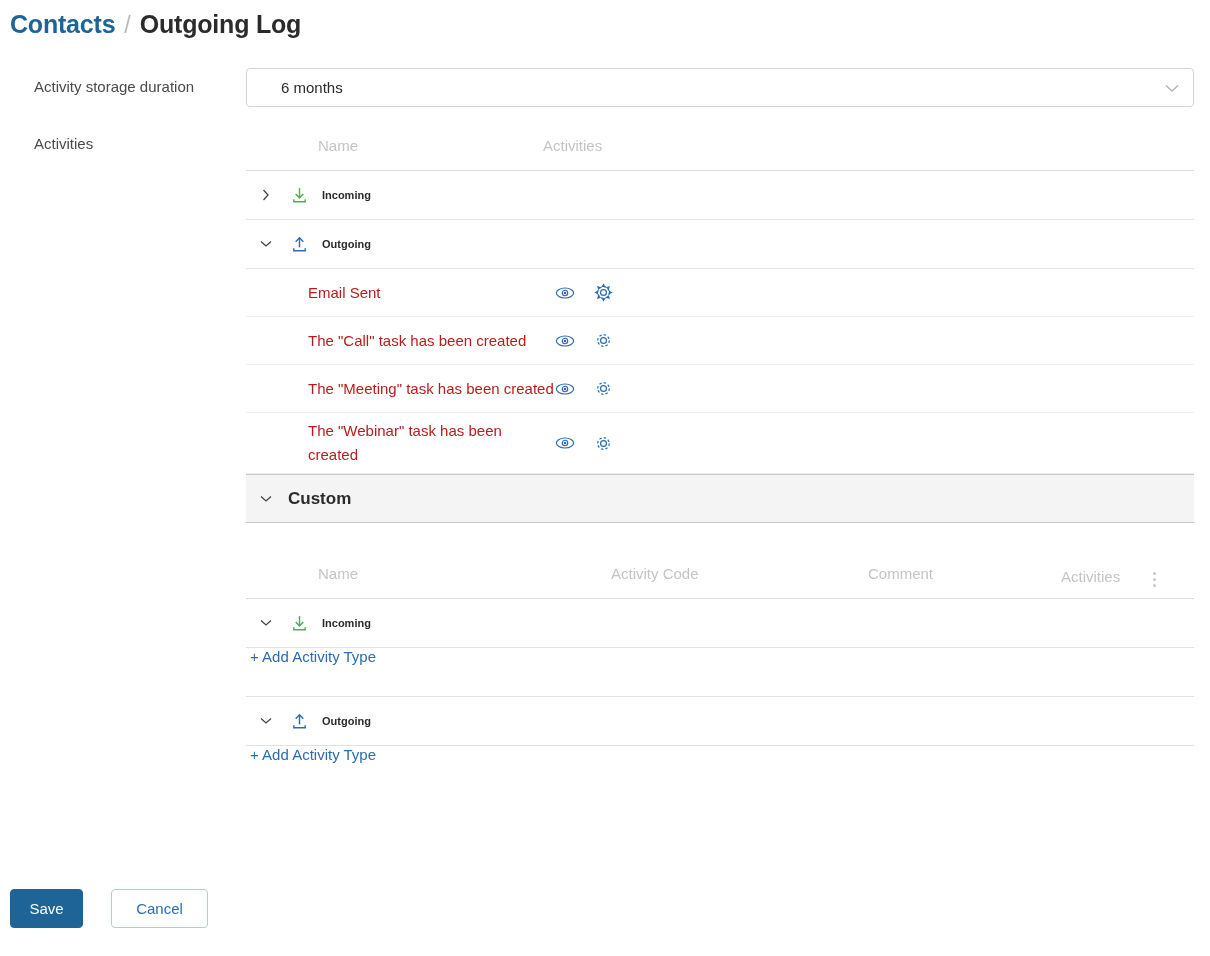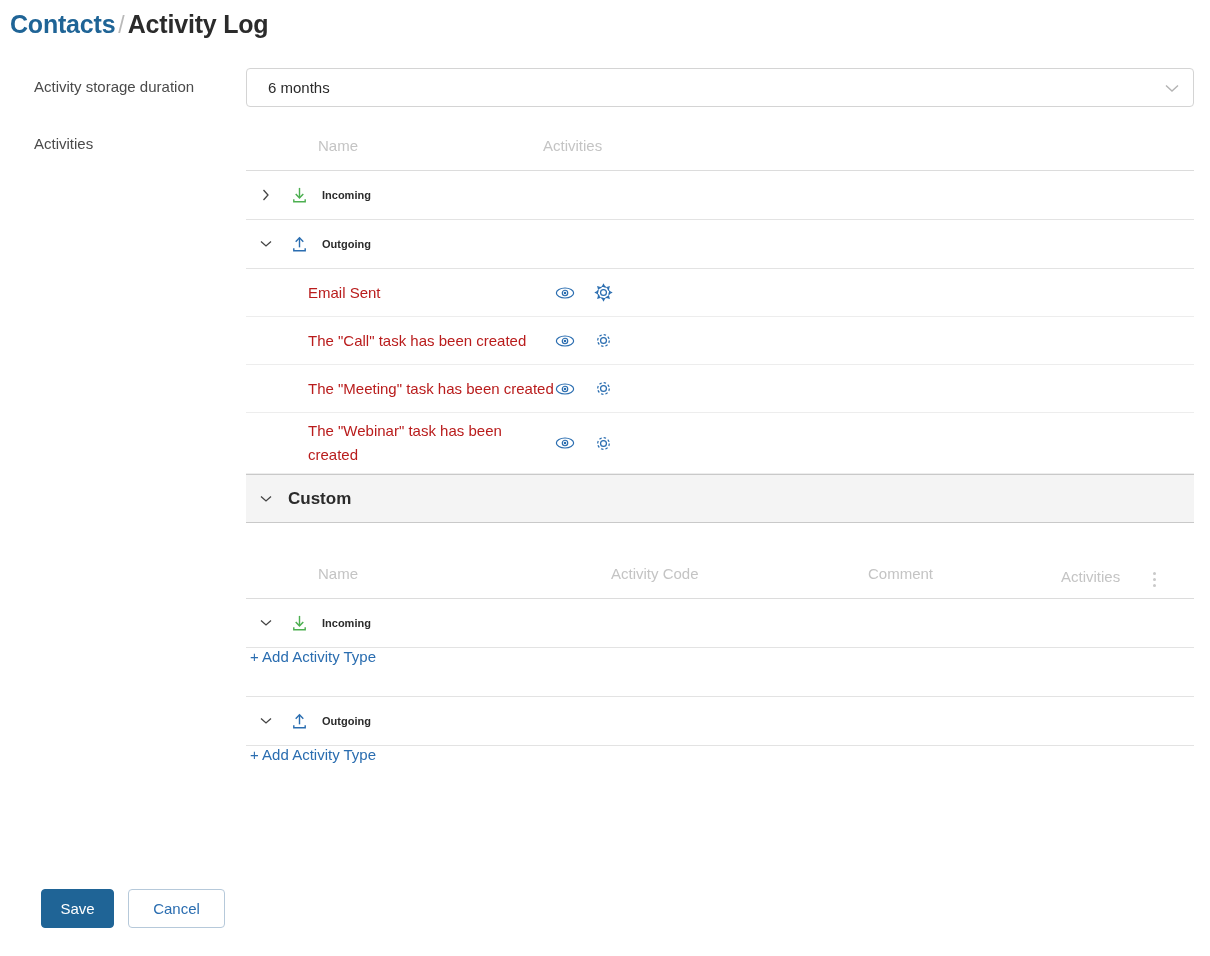--- a/index.html
+++ b/index.html
@@ -10,21 +10,21 @@
     font-family: "Liberation Sans", sans-serif;
     color: #222222;
     -webkit-font-smoothing: antialiased;
   }
 
   .page { position: relative; width: 1210px; height: 956px; overflow: hidden; }
 
   
   .breadcrumb {
     position: absolute; left: 10px; top: 10px;
-    display: flex; align-items: flex-end; gap: 3px;
+    display: flex; align-items: flex-end; gap: 9px;
     font-size: 25px;
   }
   .crumb-link {
     color: #1f6496;
     font-weight: bold;
     cursor: pointer;
     letter-spacing: -0.2px;
   }
   .crumb-sep { color: #b9b9b9; font-size: 23px; font-weight: normal; }
   .crumb-current { color: #2b2b2b; font-weight: bold; letter-spacing: -0.2px; }
@@ -36,21 +36,21 @@
   }
   #label-duration { top: 78px; }
   #label-activities { top: 135px; }
 
   .select-box {
     position: absolute; left: 246px; top: 68px;
     width: 948px; height: 39px;
     border: 1px solid #d4d4d4; border-radius: 4px;
     background: #fff;
     display: flex; align-items: center;
-    padding: 0 14px 0 21px;
+    padding: 0 14px 0 34px;
     cursor: pointer;
   }
   .select-value { font-size: 15px; color: #2b2b2b; flex: 1; }
   .select-chev { margin-left: auto; }
 
   
   .panel { position: absolute; left: 246px; top: 119px; width: 948px; }
 
   .section-head {
     height: 49px;
@@ -112,21 +112,21 @@
   }
   .add-link {
     font-size: 15px; color: #2a6db0; cursor: pointer;
     margin-left: 4px;
   }
 
   .dots-icon { display: inline-flex; flex-direction: column; gap: 3px; vertical-align: middle; margin-left: 9px; cursor: pointer; }
   .dots-icon i { width: 3px; height: 3px; background: #c9c9c9; border-radius: 50%; display: block; }
 
   
-  .footer { position: absolute; left: 10px; top: 889px; display: flex; gap: 14px; margin-left: 31px; }
+  .footer { position: absolute; left: 10px; top: 889px; display: flex; gap: 28px; }
   .btn {
     height: 39px; border-radius: 4px;
     font-size: 15px; cursor: pointer;
     display: flex; align-items: center; justify-content: center;
     font-family: "Liberation Sans", sans-serif;
   }
   .btn-primary {
     width: 73px; background: #1f6496; color: #ffffff; border: 1px solid #1f6496;
   }
   .btn-secondary {
@@ -134,21 +134,21 @@
   }
 </style>
 </head>
 <body>
 
 <div class="page">
 
   <div class="breadcrumb">
     <span class="crumb-link">Contacts</span>
     <span class="crumb-sep">/</span>
-    <span class="crumb-current">Activity Log</span>
+    <span class="crumb-current">Outgoing Log</span>
   </div>
 
   <div class="field-label" id="label-duration">Activity storage duration</div>
   <div class="field-label" id="label-activities">Activities</div>
 
   <div class="select-box">
     <span class="select-value">6 months</span>
     <span class="select-chev">
       <svg width="14" height="9" viewBox="0 0 14 9">
           <path d="M1 1.5 L7 7 L13 1.5" fill="none" stroke="#b3b3b3" stroke-width="1.4"></path>

